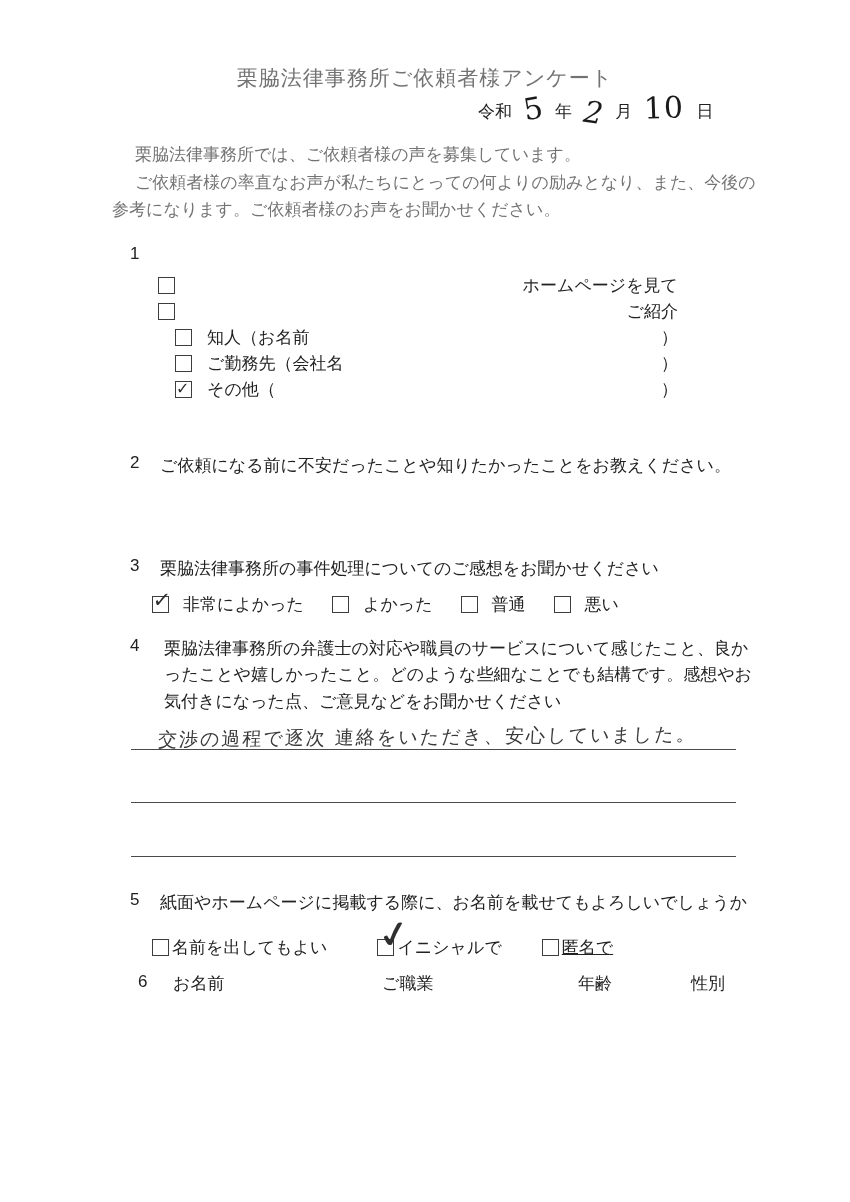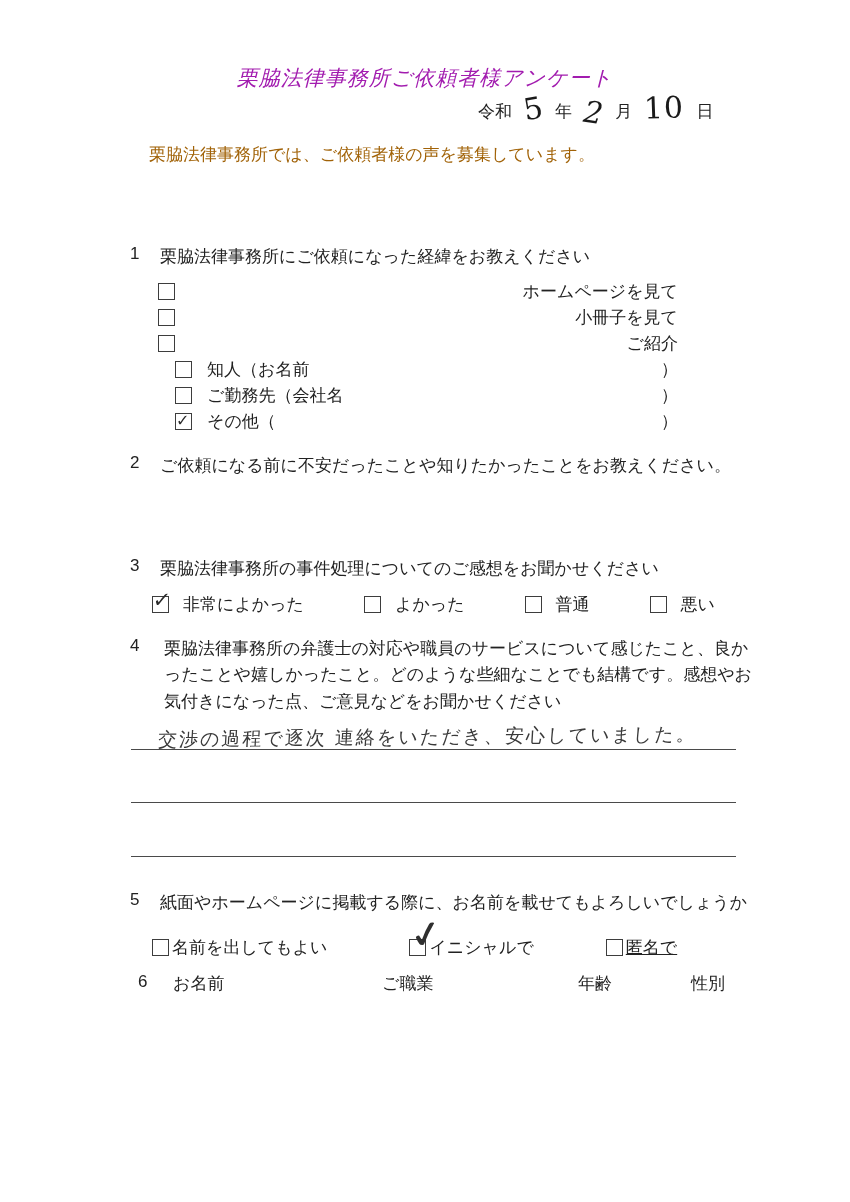--- a/index.html
+++ b/index.html
@@ -7,35 +7,35 @@
     width:850px; height:1202px;
     font-family:"Liberation Sans","DejaVu Sans",sans-serif;
     color:#1e1e1e;
     -webkit-font-smoothing:antialiased;
   }
   .page { position:relative; width:850px; height:1202px; overflow:hidden; background:#fff; }
 
   
   .title {
     position:absolute; top:64px; left:0; width:100%;
-    text-align:center; font-size:21px; letter-spacing:1px; color:#a21caf;font-style:italic;
+    text-align:center; font-size:21px; letter-spacing:1px; color:#737373;
   }
   .date-line {
     position:absolute; top:96px; left:478px;
     display:flex; align-items:flex-end; font-size:17px; color:#222;
   }
   .date-line .unit { padding-bottom:3px; }
   .hand { font-family:"DejaVu Serif","Liberation Serif",serif; color:#1a1a1a; }
   .hand-num { font-size:30px; line-height:1; margin:0 12px; }
   .hand-num.n-year  { transform:rotate(-10deg) translateY(-2px); }
   .hand-num.n-month { transform:rotate(8deg) translateY(2px); font-style:italic; }
   .hand-num.n-day   { transform:rotate(-2deg) translateY(-3px); letter-spacing:1px; }
 
   
-  .intro { position:absolute; top:141px; left:126px; width:648px; font-size:17px; line-height:1.62; color:#a16207; }
+  .intro { position:absolute; top:141px; left:112px; width:648px; font-size:17px; line-height:1.62; color:#737373; }
   .intro p { margin:0; text-indent:1.35em; }
 
   
   .q { position:absolute; font-size:17px; color:#222; }
   .q-head { display:flex; }
   .q-num { width:18px; flex:0 0 18px; }
   .q-text { margin-left:12px; line-height:1.55; }
 
   
   .checkbox {
@@ -60,21 +60,21 @@
 
   
   .q1-options { margin-top:8px; margin-left:28px; }
   .opt-row { display:flex; align-items:center; height:26px;justify-content:space-between; }
   .opt-row .opt-label { margin-left:15px; }
   .q1-sub { margin-left:17px; width:503px; }
   .q1-sub .opt-row .spacer { flex:1; }
   .q1-sub .opt-row .paren { flex:0 0 auto; }
 
   
-  .inline-options { display:flex; align-items:center; margin-top:11px;gap:32px; }
+  .inline-options { display:flex; align-items:center; margin-top:11px; }
   .inline-opt { display:flex; align-items:center; }
   .q3-options { margin-left:22px; }
   .q3-options .inline-opt { margin-right:28px; }
   .q3-options .inline-opt .opt-label { margin-left:14px; }
   .q5-options { margin-left:22px; margin-top:20px; }
   .q5-options .inline-opt .opt-label { margin-left:3px; }
   .q5-options .inline-opt.gap1 { margin-left:50px; }
   .q5-options .inline-opt.gap2 { margin-left:40px;text-decoration:underline; }
 
   
@@ -109,35 +109,31 @@
     <span class="hand hand-num n-year">5</span>
     <span class="unit">年</span>
     <span class="hand hand-num n-month">2</span>
     <span class="unit">月</span>
     <span class="hand hand-num n-day">10</span>
     <span class="unit">日</span>
   </div>
 
   <div class="intro">
     <p>栗脇法律事務所では、ご依頼者様の声を募集しています。</p>
+    <p>ご依頼者様の率直なお声が私たちにとっての何よりの励みとなり、また、今後の参考になります。ご依頼者様のお声をお聞かせください。</p>
   </div>
 
   <div class="q" style="top:244px; left:130px;">
     <div class="q-head">
       <span class="q-num">1</span>
-      <span class="q-text">栗脇法律事務所にご依頼になった経緯をお教えください</span>
     </div>
     <div class="q1-options">
       <div class="opt-row">
         <span class="checkbox style-neat"></span>
         <span class="opt-label">ホームページを見て</span>
-      </div>
-      <div class="opt-row">
-        <span class="checkbox style-neat"></span>
-        <span class="opt-label">小冊子を見て</span>
       </div>
       <div class="opt-row">
         <span class="checkbox style-neat"></span>
         <span class="opt-label">ご紹介</span>
       </div>
       <div class="q1-sub">
         <div class="opt-row">
           <span class="checkbox style-neat"></span>
           <span class="opt-label">知人（お名前</span>
           <span class="spacer"></span>

